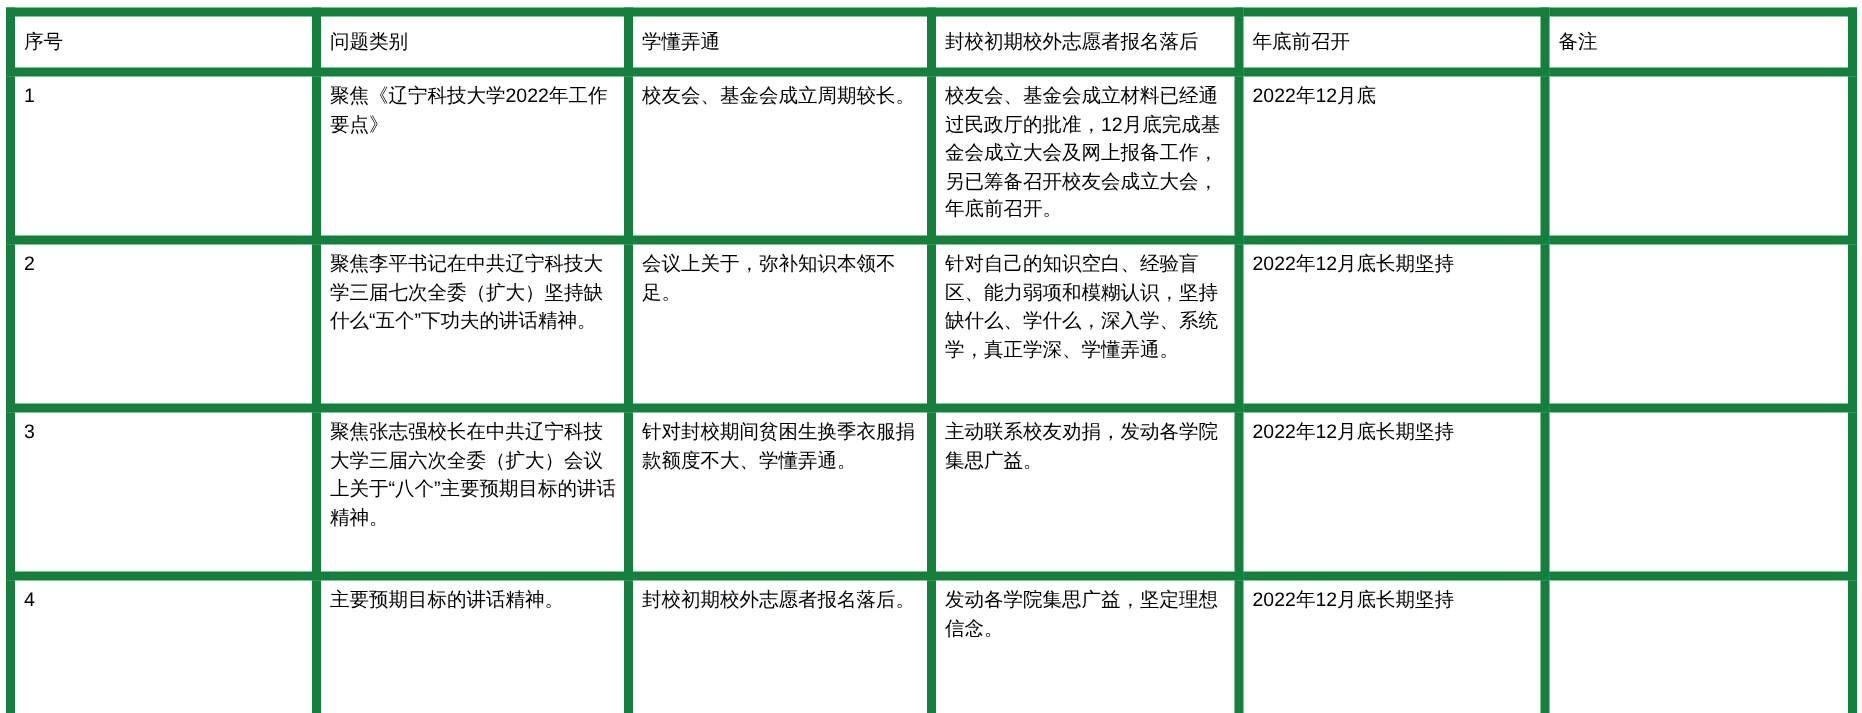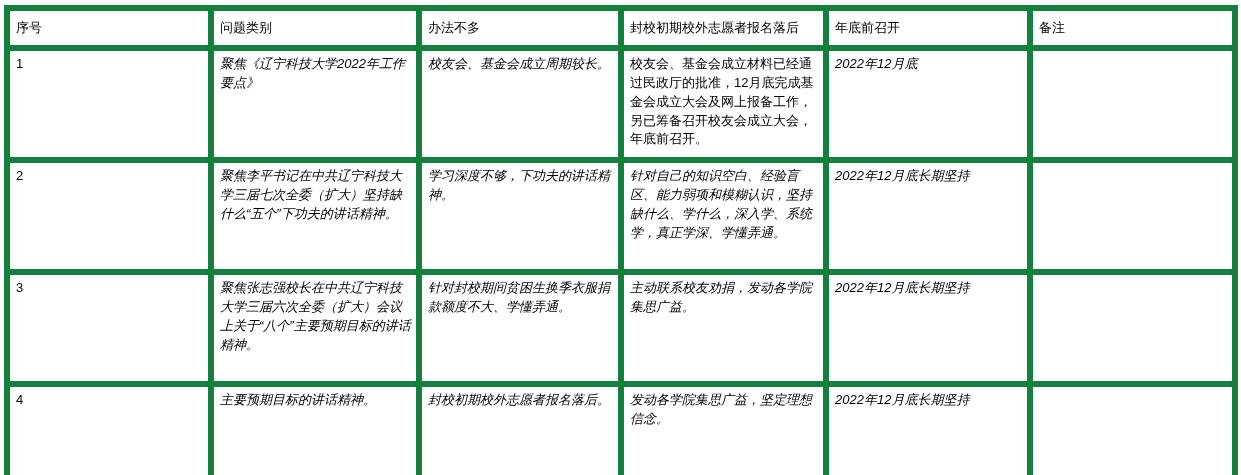--- a/index.html
+++ b/index.html
@@ -50,21 +50,20 @@
     padding-bottom: 2px;
   }
   tr.body-row td {
     height: 98px;
   }
   td.idx {
     vertical-align: bottom;
   }
   td.mid {
     vertical-align: middle;
-    font-style: italic;
   }
   td.top {
     vertical-align: top;
   }
 </style>
 </head>
 <body>
 
 <div class="sheet">
   <table class="grid">
@@ -73,39 +72,39 @@
         <col class="c1">
         <col class="c2">
         <col class="c3">
         <col class="c4">
         <col class="c5">
     </colgroup>
     <tbody>
       <tr class="header-row">
         <td>序号</td>
         <td>问题类别</td>
-        <td>办法不多</td>
+        <td>学懂弄通</td>
         <td>封校初期校外志愿者报名落后</td>
         <td>年底前召开</td>
         <td>备注</td>
       </tr>
 
       <tr class="body-row">
         <td class="idx">1</td>
         <td class="mid">聚焦《辽宁科技大学2022年工作要点》</td>
         <td class="mid">校友会、基金会成立周期较长。</td>
         <td class="top">校友会、基金会成立材料已经通过民政厅的批准，12月底完成基金会成立大会及网上报备工作，另已筹备召开校友会成立大会，年底前召开。</td>
         <td class="mid">2022年12月底</td>
         <td class="mid"></td>
       </tr>
 
       <tr class="body-row">
         <td class="idx">2</td>
         <td class="mid">聚焦李平书记在中共辽宁科技大学三届七次全委（扩大）坚持缺什么“五个”下功夫的讲话精神。</td>
-        <td class="mid">学习深度不够，下功夫的讲话精神。</td>
+        <td class="mid">会议上关于，弥补知识本领不足。</td>
         <td class="mid">针对自己的知识空白、经验盲区、能力弱项和模糊认识，坚持缺什么、学什么，深入学、系统学，真正学深、学懂弄通。</td>
         <td class="mid">2022年12月底长期坚持</td>
         <td class="mid"></td>
       </tr>
 
       <tr class="body-row">
         <td class="idx">3</td>
         <td class="mid">聚焦张志强校长在中共辽宁科技大学三届六次全委（扩大）会议上关于“八个”主要预期目标的讲话精神。</td>
         <td class="mid">针对封校期间贫困生换季衣服捐款额度不大、学懂弄通。</td>
         <td class="mid">主动联系校友劝捐，发动各学院集思广益。</td>

